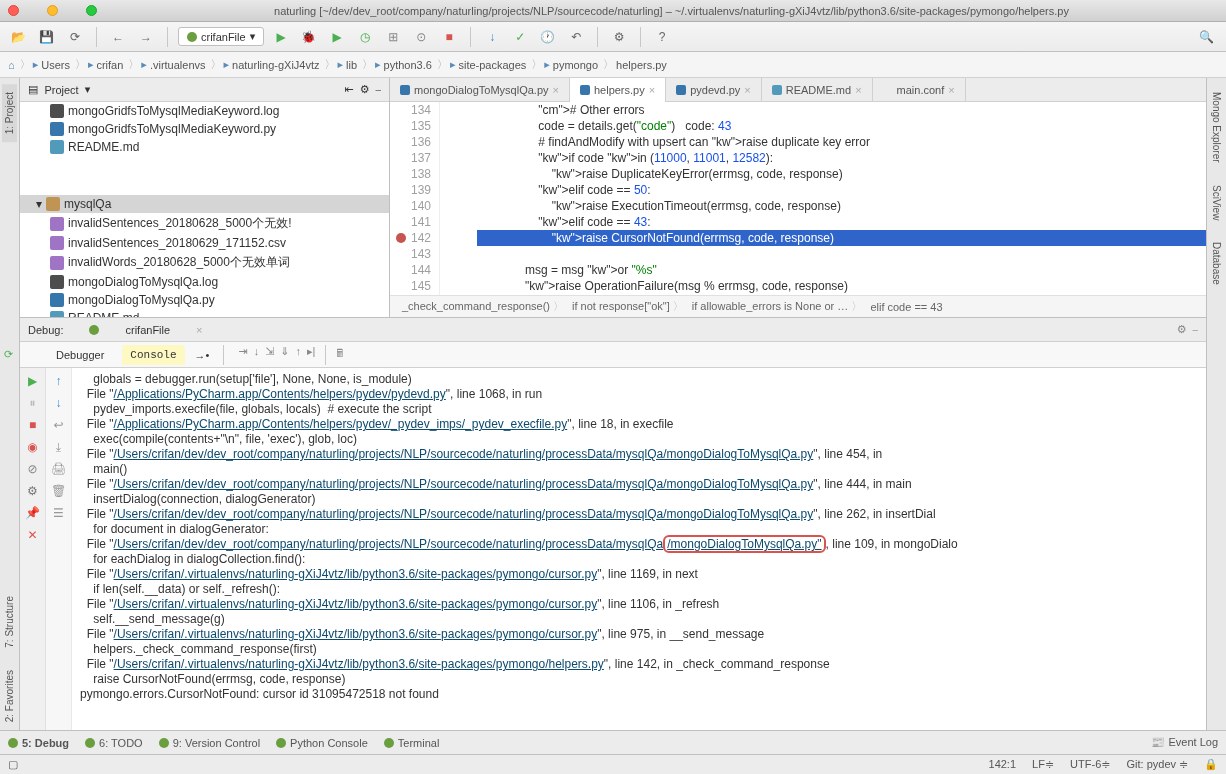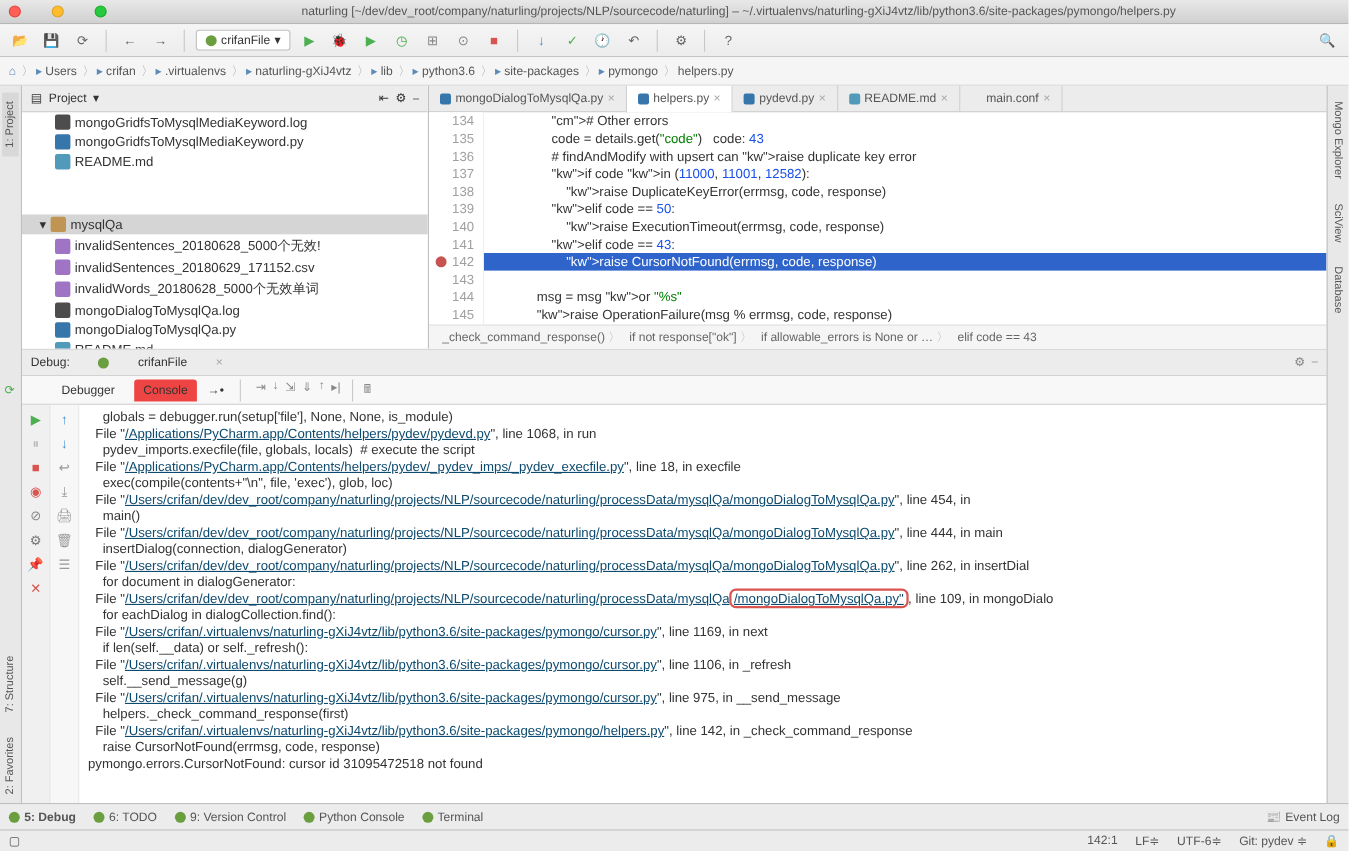--- a/index.html
+++ b/index.html
@@ -38,39 +38,39 @@
 .fi.md { background: #519aba; border-radius: 2px; }
 .fi.csv { background: #a074c4; border-radius: 2px; }
 .fi.log { background: #4d4d4d; border-radius: 2px; }
 .fi.txt { background: #888; border-radius: 2px; }
 .fi.dir { background: #c09553; border-radius: 2px; }
 .editor-panel { flex: 1; display: flex; flex-direction: column; background: #fff; min-width: 0; }
 .editor-tabs { height: 24px; background: #ececec; border-bottom: 1px solid #d0d0d0; display: flex; align-items: center; }
 .etab { padding: 0 10px; height: 24px; display: flex; align-items: center; gap: 4px; border-right: 1px solid #d0d0d0; font-size: 11px; color: #555; }
 .etab.active { background: #fff; }
 .etab .close { color: #aaa; }
-.code-area { flex: 1; display: flex; font-family: Menlo, Consolas, monospace; font-size: 12px; overflow: hidden; position: relative; }
+.code-area { flex: 1; display: flex; font-family: Menlo, Consolas, monospace; font-size: 12px; overflow: hidden; position: relative; gap: 37px; }
 .gutter { width: 50px; background: #fff; text-align: right; color: #a0a0a0; padding-right: 8px; border-right: 1px solid #eee; line-height: 16px; }
 .gutter-line { height: 16px; }
 .gutter-line.bp { position: relative; }
 .gutter-line.bp::before { content: ""; position: absolute; left: 6px; top: 3px; width: 10px; height: 10px; background: #c75450; border-radius: 50%; }
 .code-lines { flex: 1; line-height: 16px; white-space: pre; overflow: hidden; }
 .cl { height: 16px; padding-left: 8px; }
 .cl.hl { background: #2f65ca; color: #fff; }
 .str { color: #008000; }
 .num { color: #1750eb; }
 .editor-crumbs { height: 22px; background: #f5f5f5; border-top: 1px solid #e0e0e0; display: flex; align-items: center; padding: 0 12px; gap: 8px; font-size: 11px; color: #666; }
 .editor-crumbs span::after { content: " 〉 "; color: #bbb; }
 .editor-crumbs span:last-child::after { content: ""; }
 .debug-panel { flex: 1; display: flex; flex-direction: column; background: #fff; min-height: 0; }
 .debug-hdr { height: 24px; background: #ececec; border-bottom: 1px solid #d0d0d0; display: flex; align-items: center; padding: 0 8px; font-size: 11px; gap: 26px; }
 .debug-hdr .right { margin-left: auto; display: flex; gap: 6px; color: #888; }
 .debug-tabs { height: 26px; display: flex; align-items: center; border-bottom: 1px solid #d0d0d0; background: #f8f8f8; padding-left: 28px; gap: 10px; font-size: 11px; }
 .dtab { padding: 4px 8px; }
-.dtab.active { background: #ef4444; border-radius: 3px 3px 0 0; }
+.dtab.active { background: #fef9c3; border-radius: 3px 3px 0 0; font-family: Liberation Mono, monospace; }
 .dtoolbar-icons { display: flex; gap: 6px; color: #888; }
 .debug-body { flex: 1; display: flex; min-height: 0; }
 .debug-lbar { width: 26px; background: #f0f0f0; border-right: 1px solid #e0e0e0; display: flex; flex-direction: column; align-items: center; gap: 8px; padding-top: 6px; color: #777; }
 .debug-lbar2 { width: 26px; background: #f7f7f7; border-right: 1px solid #e8e8e8; display: flex; flex-direction: column; align-items: center; gap: 8px; padding-top: 6px; color: #999; }
 .console { flex: 1; font-family: Menlo, Consolas, monospace; font-size: 12px; line-height: 15px; padding: 4px 8px; overflow: hidden; white-space: pre; }
 .console .link { color: #0c4a6e; text-decoration: underline; }
 .console .hl-file { border: 2px solid #d9534f; border-radius: 6px; padding: 0 2px; }
 .bottom-tabs { height: 24px; background: #ececec; border-top: 1px solid #c0c0c0; display: flex; align-items: center; padding: 0 8px; gap: 16px; font-size: 11px; color: #555; }
 .bottom-tabs .btab { display: flex; align-items: center; gap: 4px; }
 .bottom-tabs .btab.active { font-weight: bold; }

